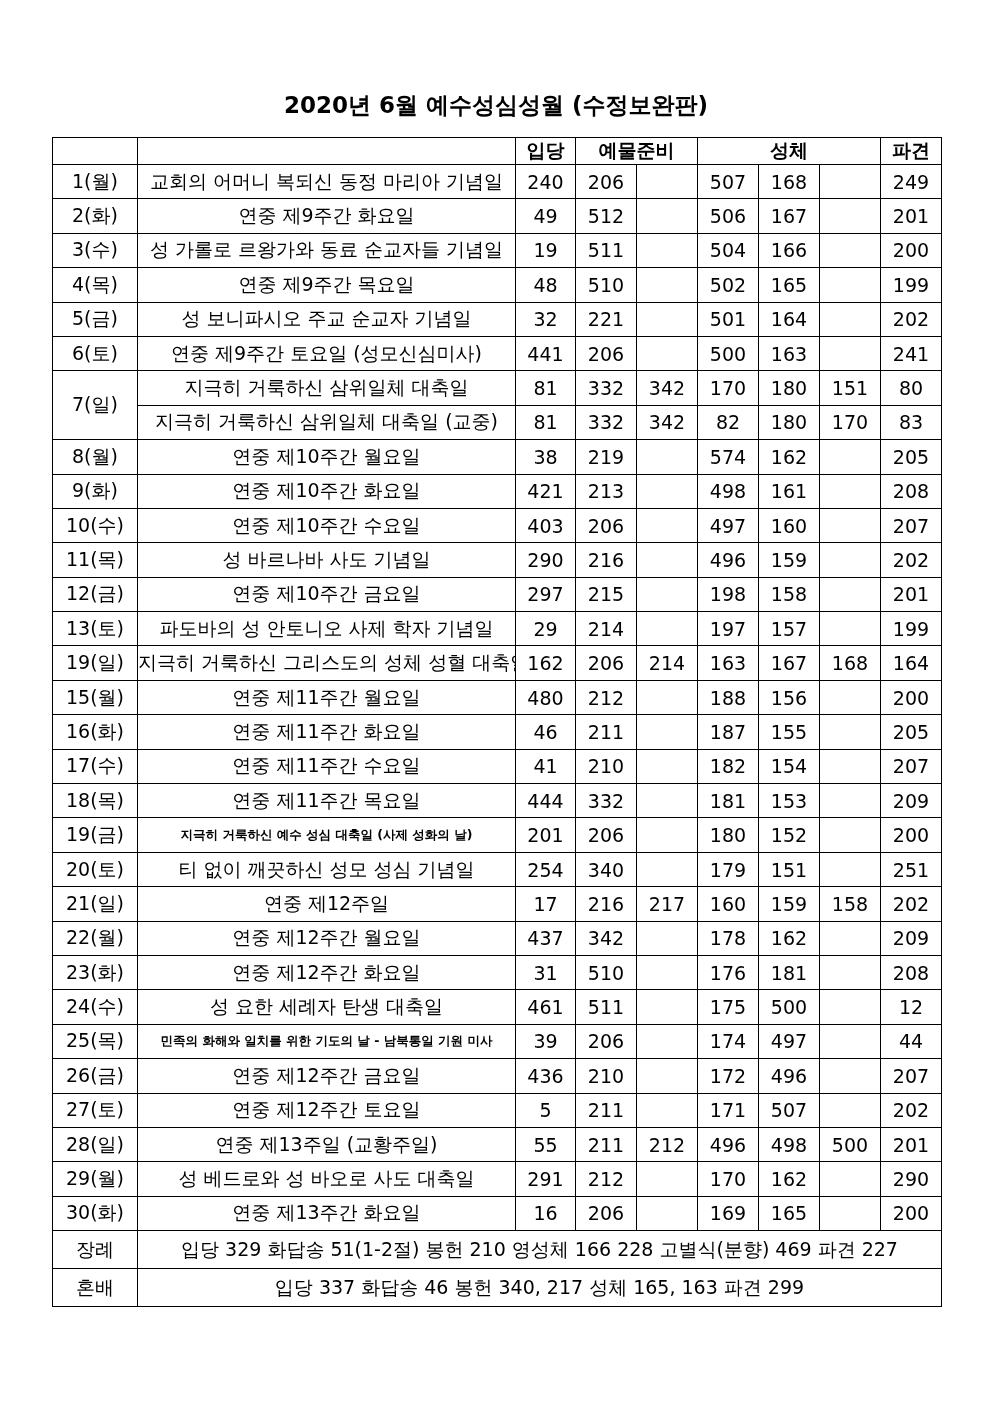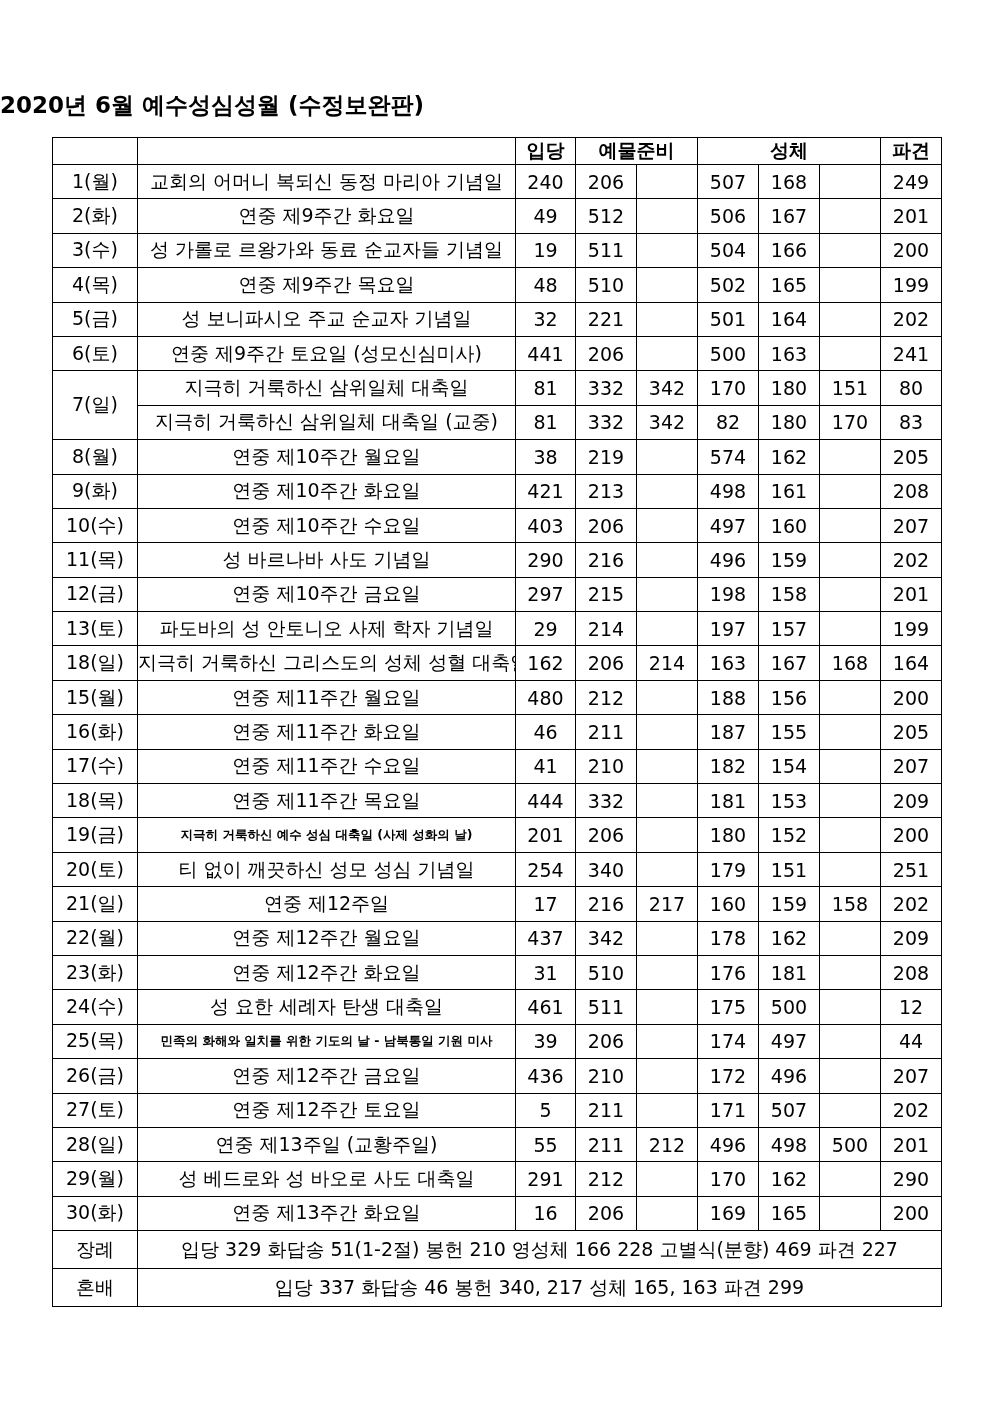--- a/index.html
+++ b/index.html
@@ -1,18 +1,18 @@
 <!DOCTYPE html>
 <html><head>
 <meta charset="utf-8">
 <style>
   html, body { margin: 0; padding: 0; background: #ffffff; }
   body { width: 992px; height: 1403px; position: relative; font-family: "DejaVu Sans", sans-serif; color: #000; }
   .title {
-    position: absolute; top: 90px; left: 0; width: 992px; 
+    position: absolute; top: 90px; left: 0; width: 992px; text-align: center;
     font-size: 23px; font-weight: bold; letter-spacing: 0px;
   }
   table.sched {
     position: absolute; left: 52px; top: 137px;
     border-collapse: collapse; table-layout: fixed;
     width: 889px;
   }
   table.sched td, table.sched th {
     border: 1px solid #000; padding: 0; text-align: center; vertical-align: middle;
     font-size: 19px; font-weight: normal; white-space: nowrap; overflow: hidden;
@@ -201,21 +201,21 @@
         <td class="name">파도바의 성 안토니오 사제 학자 기념일</td>
         <td class="num">29</td>
         <td class="num">214</td>
         <td class="num"></td>
         <td class="num">197</td>
         <td class="num">157</td>
         <td class="num"></td>
         <td class="num">199</td>
       </tr>
       <tr>
-        <td class="day">18(일)</td>
+        <td class="day">19(일)</td>
         <td class="name">지극히 거룩하신 그리스도의 성체 성혈 대축일</td>
         <td class="num">162</td>
         <td class="num">206</td>
         <td class="num">214</td>
         <td class="num">163</td>
         <td class="num">167</td>
         <td class="num">168</td>
         <td class="num">164</td>
       </tr>
       <tr>

